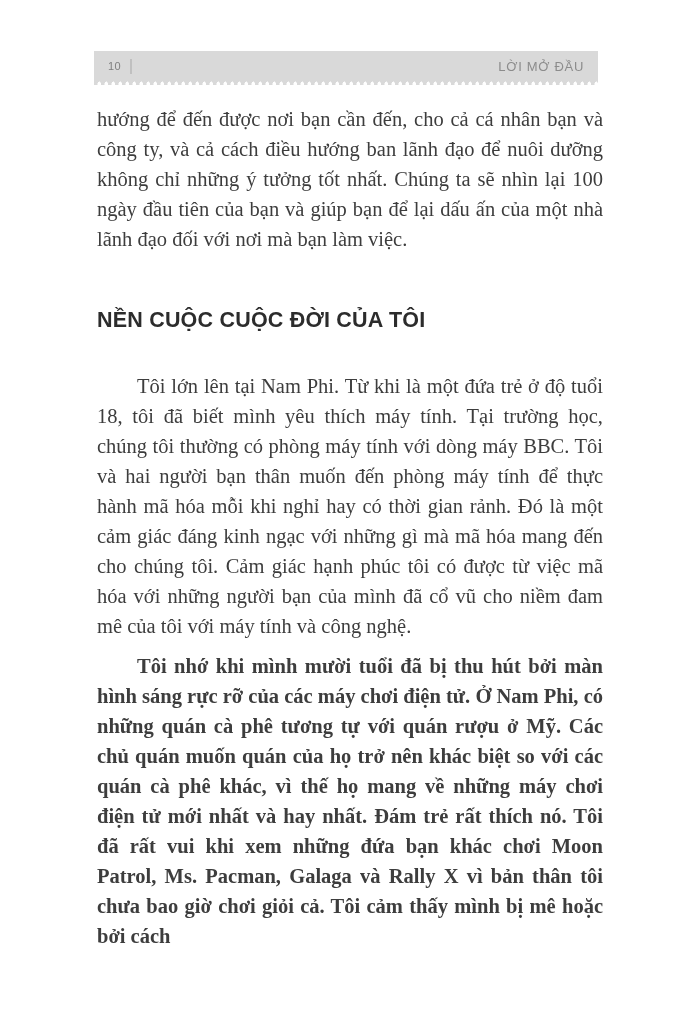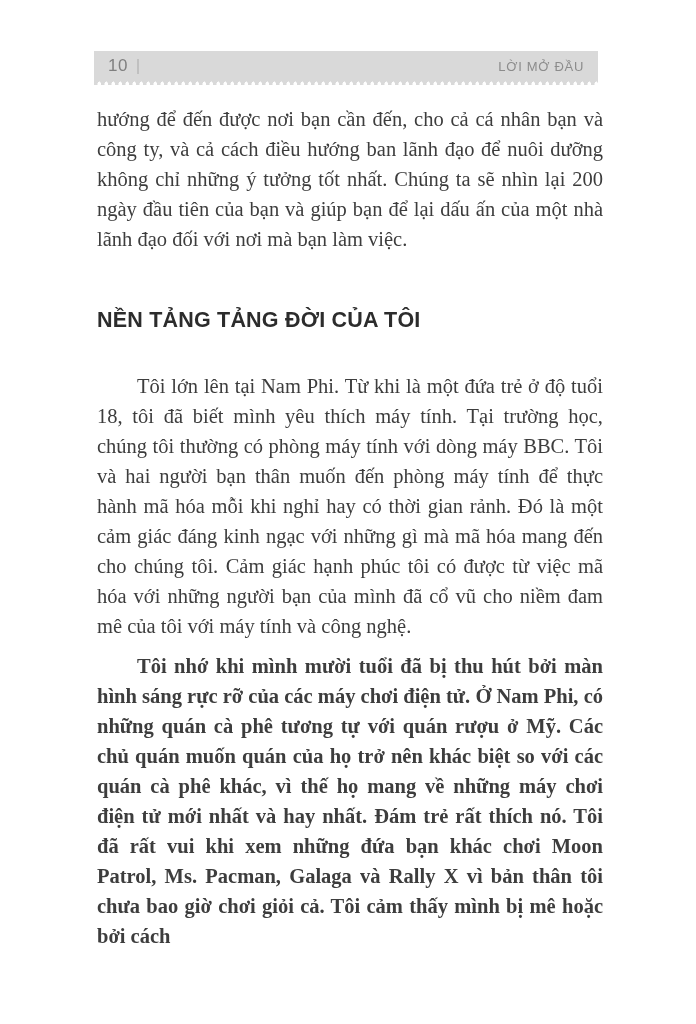--- a/index.html
+++ b/index.html
@@ -52,21 +52,21 @@
     background-size: 7px 4px;
     background-position: 0 0, 3.5px 0;
     background-repeat: repeat-x;
   }
   .header-left {
     display: flex;
     align-items: center;
     gap: 8px;
   }
   .page-number {
-    font-size: 17px;
+    font-size: 11px;
     color: var(--page-number);
     letter-spacing: 0.5px;
   }
   .header-separator {
     font-size: 16px;
     font-weight: 100;
     color: #9d9d9d;
     transform: scaleX(0.6);
   }
   .running-title {
@@ -108,22 +108,22 @@
   <div class="header-band">
     <div class="header-left">
       <span class="page-number">10</span>
       <span class="header-separator">|</span>
     </div>
     <div class="running-title">LỜI MỞ ĐẦU</div>
   </div>
   <div class="header-band-teeth"></div>
 
   <main class="text-block">
-    <p class="para-1">hướng để đến được nơi bạn cần đến, cho cả cá nhân bạn và công ty, và cả cách điều hướng ban lãnh đạo để nuôi dưỡng không chỉ những ý tưởng tốt nhất. Chúng ta sẽ nhìn lại 200 ngày đầu tiên của bạn và giúp bạn để lại dấu ấn của một nhà lãnh đạo đối với nơi mà bạn làm việc.</p>
+    <p class="para-1">hướng để đến được nơi bạn cần đến, cho cả cá nhân bạn và công ty, và cả cách điều hướng ban lãnh đạo để nuôi dưỡng không chỉ những ý tưởng tốt nhất. Chúng ta sẽ nhìn lại 100 ngày đầu tiên của bạn và giúp bạn để lại dấu ấn của một nhà lãnh đạo đối với nơi mà bạn làm việc.</p>
 
-    <h2 class="section-heading">NỀN TẢNG TẢNG ĐỜI CỦA TÔI</h2>
+    <h2 class="section-heading">NỀN CUỘC CUỘC ĐỜI CỦA TÔI</h2>
 
     <p class="indented para-2">Tôi lớn lên tại Nam Phi. Từ khi là một đứa trẻ ở độ tuổi 18, tôi đã biết mình yêu thích máy tính. Tại trường học, chúng tôi thường có phòng máy tính với dòng máy BBC. Tôi và hai người bạn thân muốn đến phòng máy tính để thực hành mã hóa mỗi khi nghỉ hay có thời gian rảnh. Đó là một cảm giác đáng kinh ngạc với những gì mà mã hóa mang đến cho chúng tôi. Cảm giác hạnh phúc tôi có được từ việc mã hóa với những người bạn của mình đã cổ vũ cho niềm đam mê của tôi với máy tính và công nghệ.</p>
 
     <p class="indented para-3">Tôi nhớ khi mình mười tuổi đã bị thu hút bởi màn hình sáng rực rỡ của các máy chơi điện tử. Ở Nam Phi, có những quán cà phê tương tự với quán rượu ở Mỹ. Các chủ quán muốn quán của họ trở nên khác biệt so với các quán cà phê khác, vì thế họ mang về những máy chơi điện tử mới nhất và hay nhất. Đám trẻ rất thích nó. Tôi đã rất vui khi xem những đứa bạn khác chơi Moon Patrol, Ms. Pacman, Galaga và Rally X vì bản thân tôi chưa bao giờ chơi giỏi cả. Tôi cảm thấy mình bị mê hoặc bởi cách</p>
   </main>
 
 </div>
 
 </body></html>

